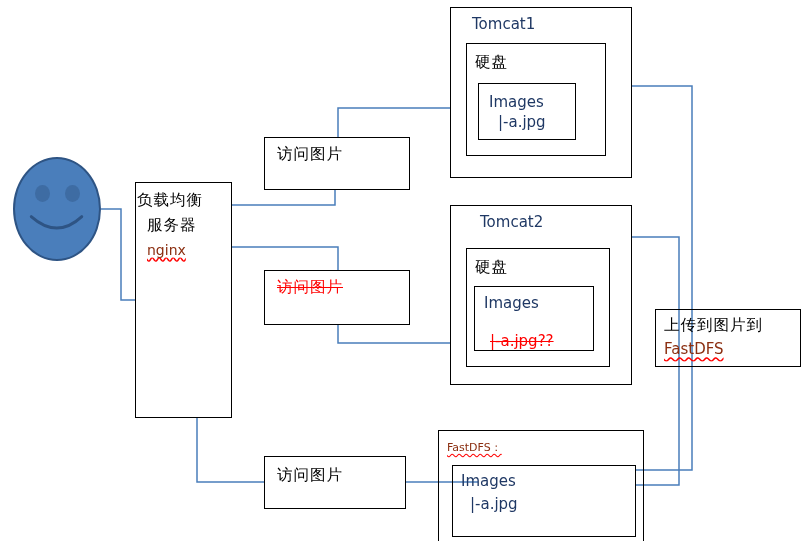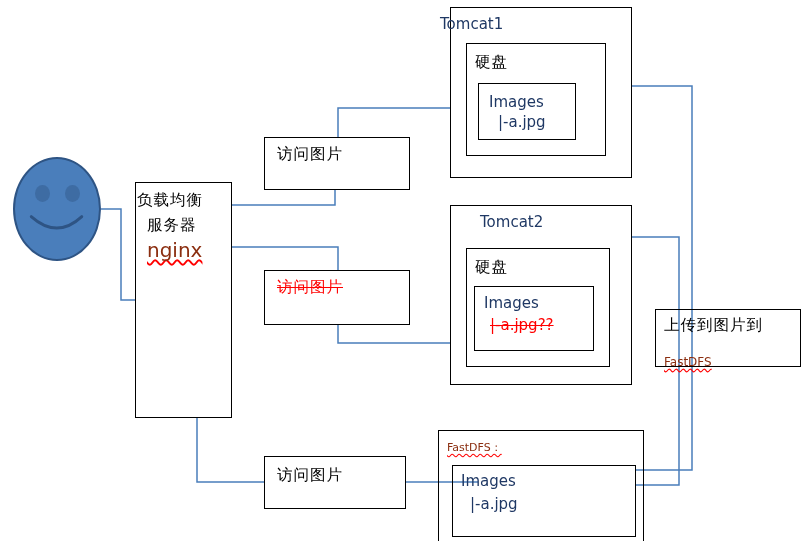--- a/index.html
+++ b/index.html
@@ -113,60 +113,60 @@
     <div class="eye" style="left:50px; top:26px;"></div>
     <svg class="smile-wrap" viewBox="0 0 88 104" xmlns="http://www.w3.org/2000/svg">
       <path d="M17 60 Q44 84 70 60" fill="none" stroke="#2E5484" stroke-width="3" stroke-linecap="round"></path>
     </svg>
   </div>
 
   <div class="node" style="left:135px; top:182px; width:97px; height:236px;">
   </div>
   <div class="label label-cjk" style="left:137px; top:190px;">负载均衡</div>
   <div class="label label-cjk" style="left:147px; top:215px;">服务器</div>
-  <div class="label spell" style="left:147px; top:240px; font-size:20px; letter-spacing:0;">nginx</div>
+  <div class="label spell" style="left:147px; top:240px; font-size:14px; letter-spacing:0;">nginx</div>
 
   <div class="node" style="left:264px; top:137px; width:146px; height:53px;">
   </div>
   <div class="label label-cjk" style="left:277px; top:144px;">访问图片</div>
 
   <div class="node" style="left:264px; top:270px; width:146px; height:55px;">
   </div>
   <div class="label label-cjk red-strike" style="left:277px; top:277px;">访问图片</div>
 
   <div class="node" style="left:264px; top:456px; width:142px; height:53px;">
   </div>
   <div class="label label-cjk" style="left:277px; top:465px;">访问图片</div>
 
   <div class="node" style="left:450px; top:7px; width:182px; height:171px;">
   </div>
-  <div class="label label-dark" style="left:440px; top:14px;">Tomcat1</div>
+  <div class="label label-dark" style="left:472px; top:14px;">Tomcat1</div>
   <div class="node" style="left:466px; top:43px; width:140px; height:113px;">
   </div>
   <div class="label label-cjk" style="left:475px; top:52px;">硬盘</div>
   <div class="node" style="left:478px; top:83px; width:98px; height:57px;">
   </div>
   <div class="label label-dark" style="left:489px; top:92px;">Images</div>
   <div class="label label-dark" style="left:498px; top:112px;">|-a.jpg</div>
 
   <div class="node" style="left:450px; top:205px; width:182px; height:180px;">
   </div>
   <div class="label label-dark" style="left:480px; top:212px;">Tomcat2</div>
   <div class="node" style="left:466px; top:248px; width:144px; height:119px;">
   </div>
   <div class="label label-cjk" style="left:475px; top:257px;">硬盘</div>
   <div class="node" style="left:474px; top:286px; width:120px; height:65px;">
   </div>
   <div class="label label-dark" style="left:484px; top:293px;">Images</div>
-  <div class="label red-strike" style="left:490px; top:315px; font-size:15px;">|-a.jpg??</div>
+  <div class="label red-strike" style="left:490px; top:331px; font-size:15px;">|-a.jpg??</div>
 
   <div class="node" style="left:655px; top:309px; width:146px; height:58px;">
   </div>
   <div class="label label-cjk" style="left:664px; top:315px;">上传到图片到</div>
-  <div class="label spell" style="left:664px; top:352px; font-size:12px; letter-spacing:0;">FastDFS</div>
+  <div class="label spell" style="left:664px; top:339px; font-size:15px; letter-spacing:0;">FastDFS</div>
 
   <div class="node" style="left:438px; top:430px; width:206px; height:130px;">
   </div>
   <div class="label spell" style="left:447px; top:437px; font-size:11px; letter-spacing:0;">FastDFS：</div>
   <div class="node" style="left:452px; top:465px; width:184px; height:72px;">
   </div>
   <div class="label label-dark" style="left:461px; top:471px;">Images</div>
   <div class="label label-dark" style="left:470px; top:494px;">|-a.jpg</div>
 
 </div>

